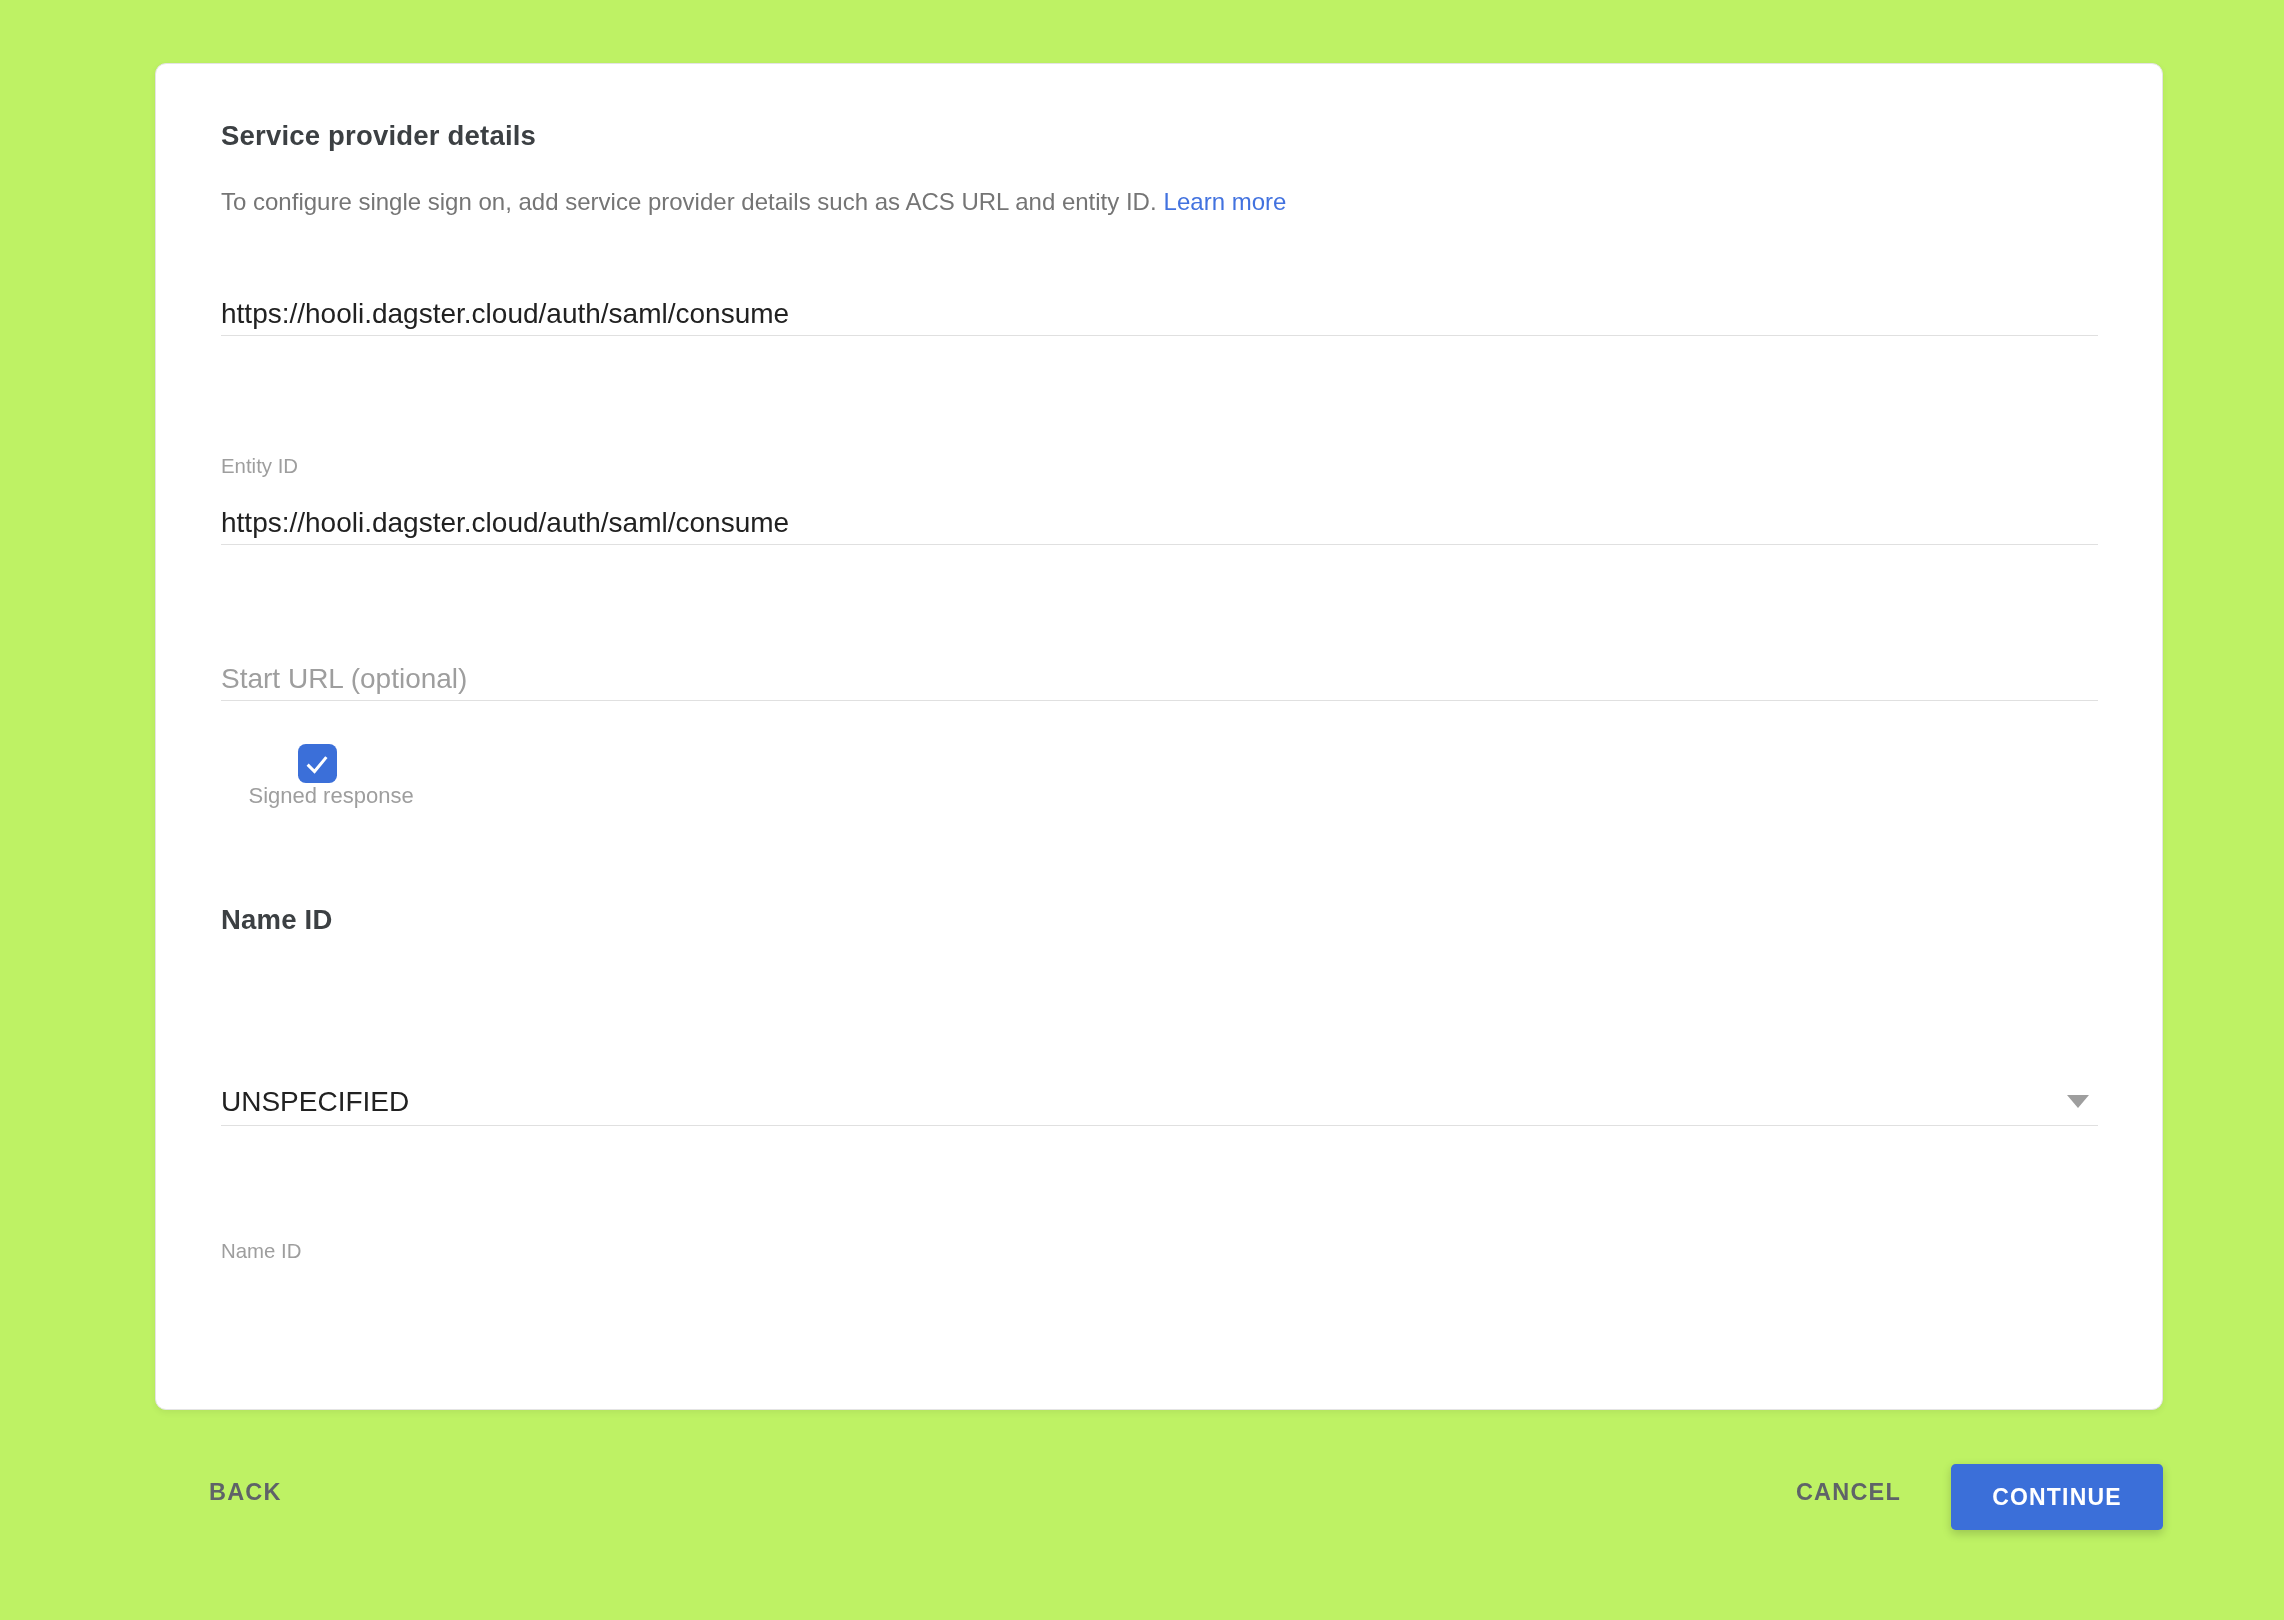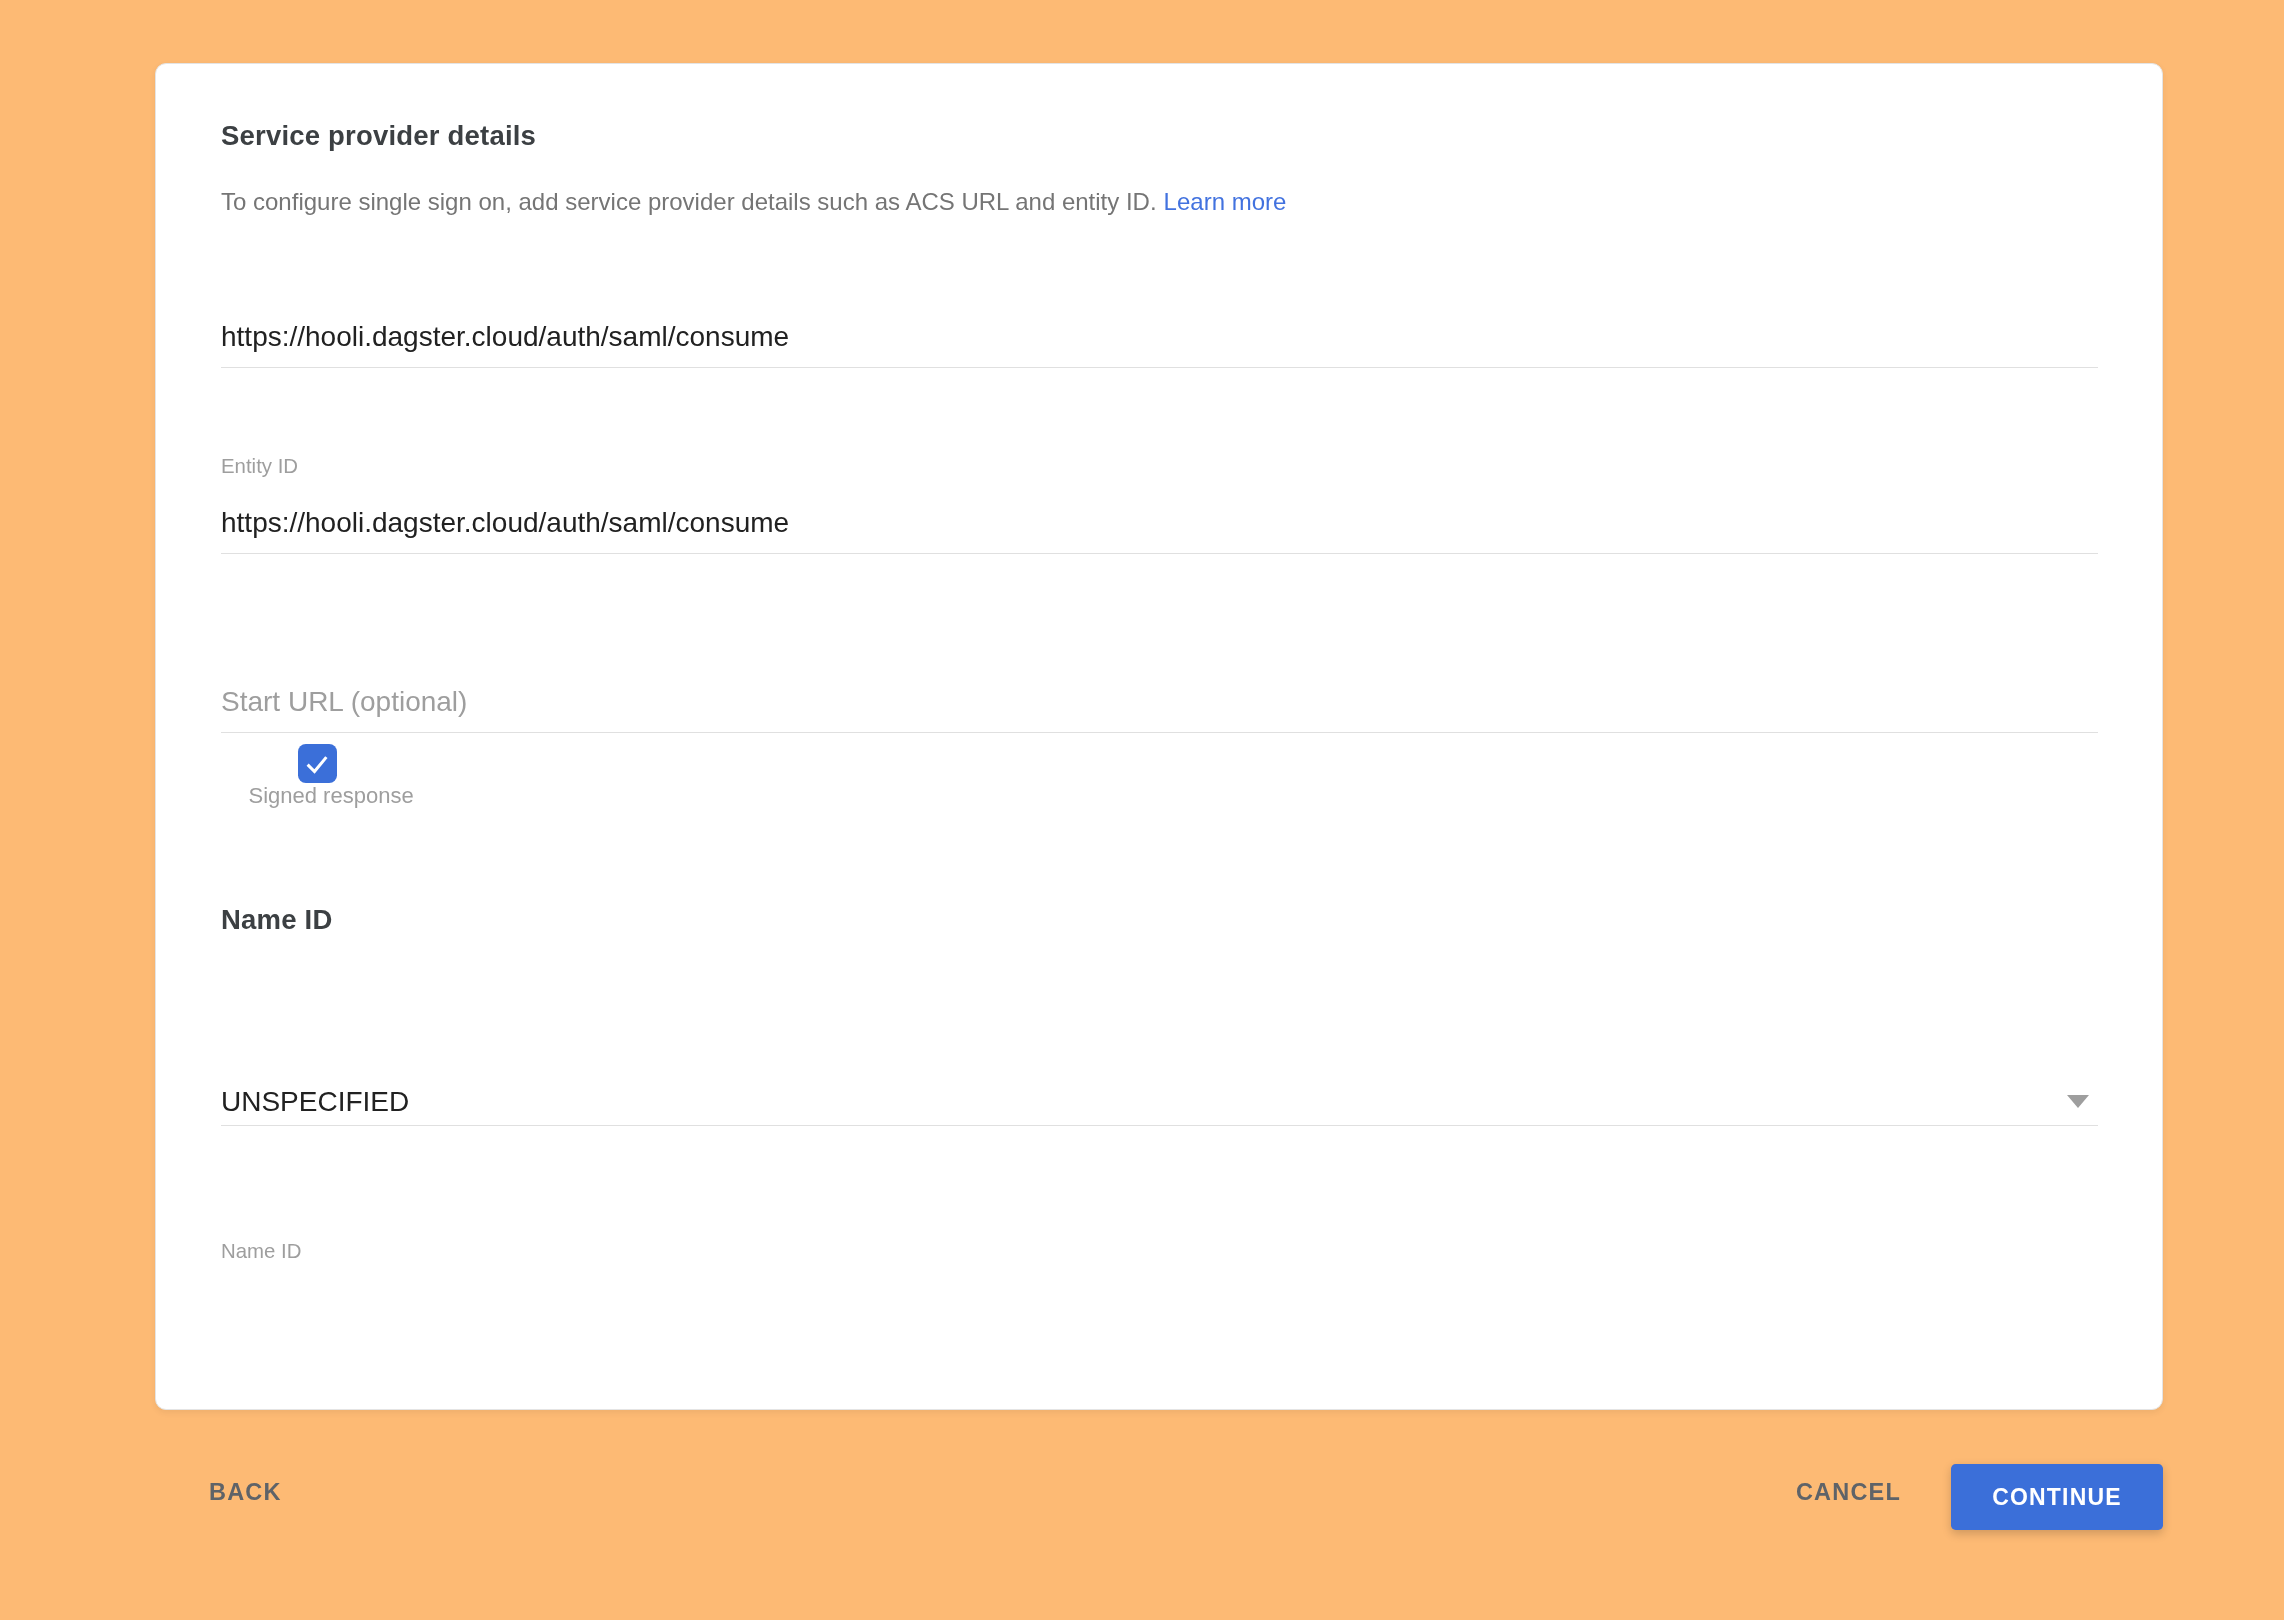--- a/index.html
+++ b/index.html
@@ -1,21 +1,21 @@
 <!DOCTYPE html>
 <html style="font-size:12.5px"><head>
 <meta charset="utf-8">
 <style>
   * { margin: 0; padding: 0; box-sizing: border-box; }
   html, body { width: 2284px; height: 1620px; overflow: hidden; }
   body {
     font-family: "Liberation Sans", "DejaVu Sans", sans-serif;
     background: #ededed;
   }
-  .page { position: relative; width: 2284px; height: 1620px; background: #fdba74; }
+  .page { position: relative; width: 2284px; height: 1620px; background: #bef264; }
 
   .card {
     position: absolute; left: 155px; top: 63px;
     width: 2008px; height: 1347px;
     background: #ffffff;
     border: 1.6px solid #e4e4e4;
     border-radius: 11px;
     box-shadow: 0 2.4px 6.3px rgba(0,0,0,0.06);
   }
 
@@ -37,21 +37,21 @@
     display: block;
     font-size: 20.4px; color: #9e9e9e; line-height: 27px;
     margin-bottom: 25px;
   }
   .text-input {
     display: block; width: 100%;
     font-family: "Liberation Sans", "DejaVu Sans", sans-serif;
     font-size: 28px; line-height: 35px; color: #212121;
     border: none; outline: none; background: transparent;
     border-bottom: 1.6px solid #e0e0e0;
-    padding: 0 0 13px 0; border-radius: 0; margin-top: 23px;
+    padding: 0 0 4px 0; border-radius: 0;
   }
   .text-input::placeholder { color: #9e9e9e; opacity: 1; }
 
   .checkbox-row {
     position: absolute; left: 65px; top: 680px;
     display: flex; align-items: center; flex-direction: column;
   }
   .checkbox {
     width: 39px; height: 39px; border-radius: 7.8px;
     background: #3b6fd9; cursor: pointer;

